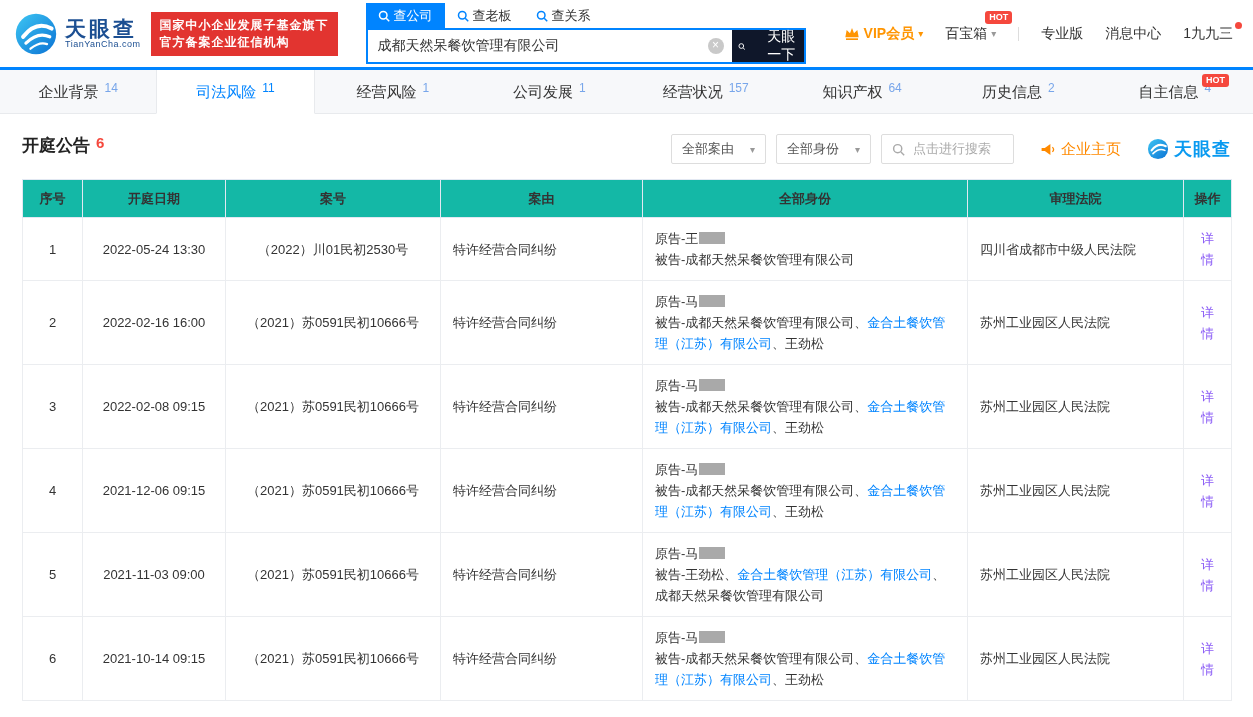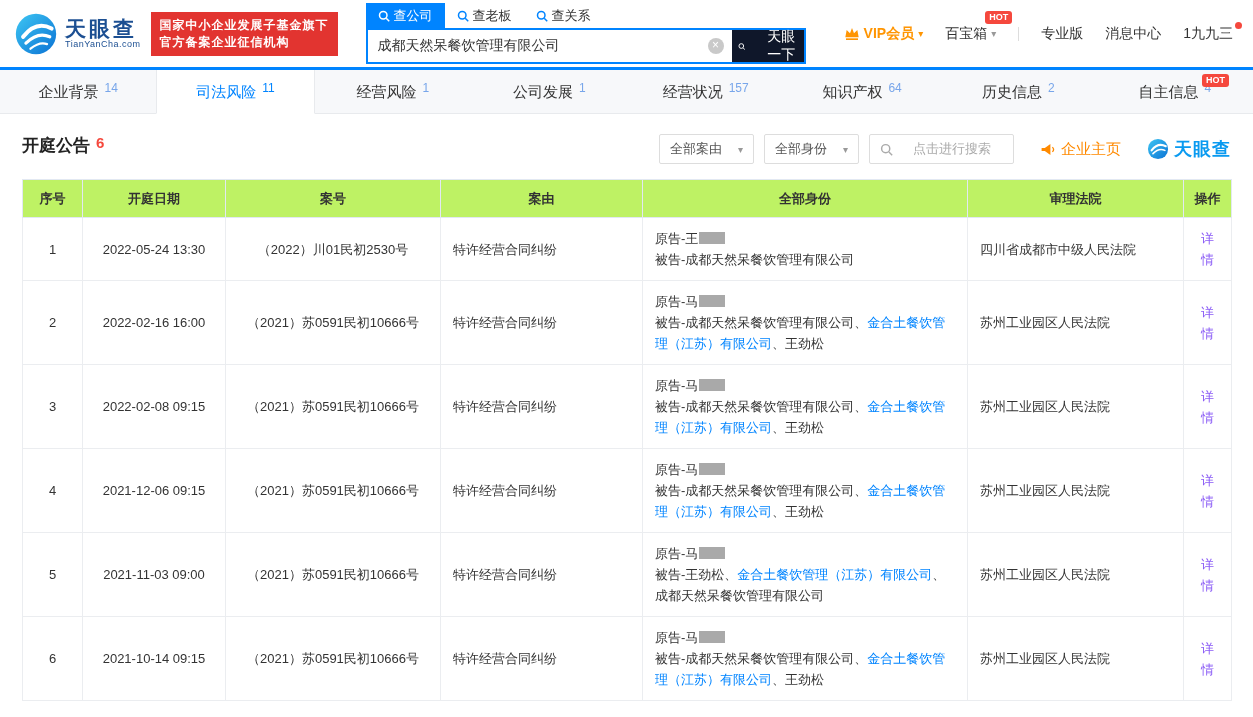--- a/index.html
+++ b/index.html
@@ -47,29 +47,29 @@
   .nav-hot { position:absolute; top:4px; right:24px; }
 
   
   .content { background:#fff; padding:20px 22px 18px; }
   .section-head { display:flex; align-items:flex-start; margin-bottom:15px; }
   .sec-title { font-size:17px; font-weight:bold; color:#222; }
   .sec-count { font-size:15px; font-weight:bold; color:#f5483d; margin-left:6px; }
   .filters { margin-left:auto; display:flex; align-items:center; gap:10px; }
   .select-box { display:flex; align-items:center; gap:16px; border:1px solid #ddd; border-radius:2px; height:30px; padding:0 10px; font-size:13px; color:#555; cursor:pointer; background:#fff; }
   .table-search { display:flex; align-items:center; gap:6px; border:1px solid #ddd; border-radius:2px; height:30px; padding:0 10px; color:#aaa; background:#fff; }
-  .table-search input { border:0; outline:0; width:92px; font-size:13px; color:#14532d; font-family:Liberation Serif, serif;margin-left:12px; }
+  .table-search input { border:0; outline:0; width:92px; font-size:13px; color:#14532d; font-family:Liberation Serif, serif; }
   .table-search input::placeholder { color:#aaa; }
   .company-home { display:flex; align-items:center; gap:5px; color:#ff8a00; font-size:15px; cursor:pointer; margin-left:16px; }
   .brand { display:flex; align-items:center; gap:5px; margin-left:16px; cursor:pointer; }
   .brand .t { font-size:18px; font-weight:bold; color:#0a9af0; letter-spacing:1px; }
 
   
   table.case-table { width:100%; border-collapse:collapse; table-layout:fixed; font-size:13px; }
-  .case-table th { background:#bef264; border:1px solid #e2e8f2; height:38px; font-size:13px; color:#333; font-weight:bold; text-align:center; }
+  .case-table th { background:#14b8a6; border:1px solid #e2e8f2; height:38px; font-size:13px; color:#333; font-weight:bold; text-align:center; }
   .case-table td { border:1px solid #ebedf0; padding:10px 12px; line-height:21px; color:#333; vertical-align:middle; word-break:break-all; }
   .c-center { text-align:center; }
   .cell-link { color:#0084ff; text-decoration:none; cursor:pointer; }
   .detail-link { color:#8b5cf6; text-decoration:none; cursor:pointer; }
   .redact { display:inline-block; width:26px; height:12px; background:#a9a9a9; vertical-align:-1px; margin-left:1px; }
 </style>
 </head>
 <body>
 
 <div class="page">

